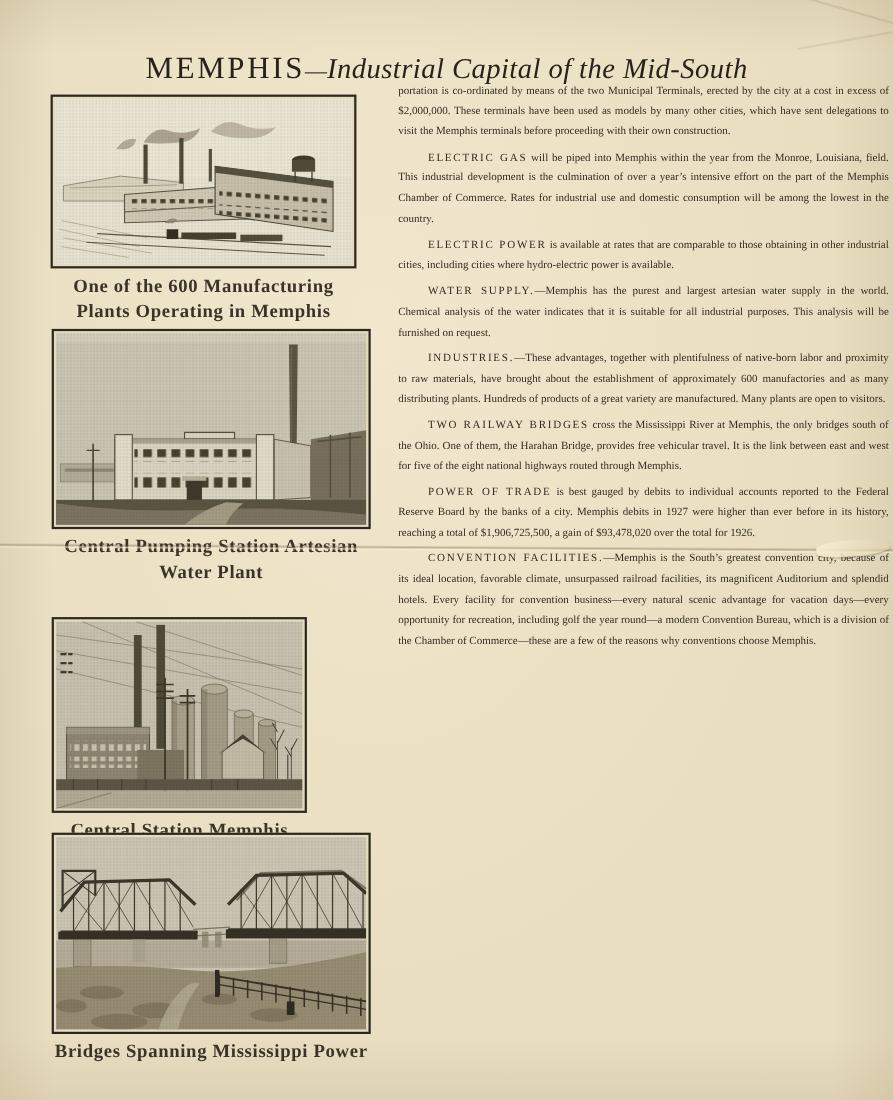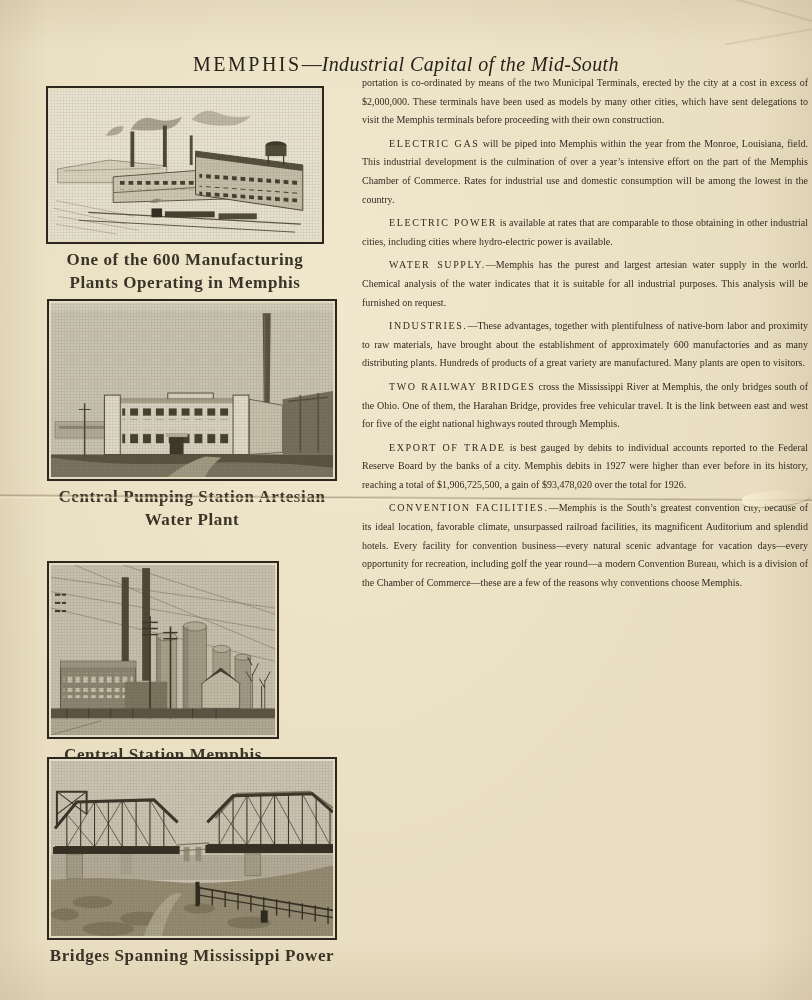--- a/index.html
+++ b/index.html
@@ -11,23 +11,23 @@
     color:#322c21;
     background:
       radial-gradient(ellipse at 42% 30%, rgba(255,248,226,0.35), rgba(255,248,226,0) 62%),
       linear-gradient(to right, rgba(130,104,64,0.10), rgba(130,104,64,0) 6%, rgba(130,104,64,0) 93%, rgba(130,104,64,0.10)),
       linear-gradient(to bottom, rgba(130,104,64,0.10), rgba(130,104,64,0) 5%, rgba(130,104,64,0) 94%, rgba(130,104,64,0.10)),
       #e9dec1;
   }
 
   
   .title { position:absolute; top:42px; left:0; width:100%; margin:0; text-align:center; font-weight:400; white-space:nowrap; }
-  .title-city { font-size:20px; letter-spacing:2.5px; color:#28231a; }
+  .title-city { font-size:28px; letter-spacing:2.5px; color:#28231a; }
   .title-dash { font-size:20px; color:#28231a; }
-  .title-sub  { font-style:italic; font-size:20px; letter-spacing:.4px; color:#28231a; }
+  .title-sub  { font-style:italic; font-size:26px; letter-spacing:.4px; color:#28231a; }
 
   
   .fig { position:absolute; margin:0; }
   .photo {
     position:relative;
     border:2px solid #2c271e;
     padding:2px;
     background:#e3dabf;
   }
   .photo svg { display:block; width:100%; height:100%; }
@@ -344,21 +344,21 @@
     <figcaption>Bridges Spanning Mississippi Power</figcaption>
   </figure>
 
   <div class="article">
     <p class="para para-first"><span class="lead"></span><span>portation is co-ordinated by means of the two Municipal Terminals, erected by the city at a cost in excess of $2,000,000.  These terminals have been used as models by many other cities, which have sent delegations to visit the Memphis terminals before proceeding with their own construction.</span></p>
     <p class="para"><span class="lead">ELECTRIC GAS</span><span> will be piped into Memphis within the year from the Monroe, Louisiana, field.  This industrial development is the culmination of over a year’s intensive effort on the part of the Memphis Chamber of Commerce.  Rates for industrial use and domestic consumption will be among the lowest in the country.</span></p>
     <p class="para"><span class="lead">ELECTRIC POWER</span><span> is available at rates that are comparable to those obtaining in other industrial cities, including cities where hydro-electric power is available.</span></p>
     <p class="para"><span class="lead">WATER SUPPLY.</span><span>—Memphis has the purest and largest artesian water supply in the world.  Chemical analysis of the water indicates that it is suitable for all industrial purposes.  This analysis will be furnished on request.</span></p>
     <p class="para"><span class="lead">INDUSTRIES.</span><span>—These advantages, together with plentifulness of native-born labor and proximity to raw materials, have brought about the establishment of approximately 600 manufactories and as many distributing plants.  Hundreds of products of a great variety are manufactured.  Many plants are open to visitors.</span></p>
     <p class="para"><span class="lead">TWO RAILWAY BRIDGES</span><span> cross the Mississippi River at Memphis, the only bridges south of the Ohio.  One of them, the Harahan Bridge, provides free vehicular travel.  It is the link between east and west for five of the eight national highways routed through Memphis.</span></p>
-    <p class="para"><span class="lead">EXPORT OF TRADE</span><span> is best gauged by debits to individual accounts reported to the Federal Reserve Board by the banks of a city.  Memphis debits in 1927 were higher than ever before in its history, reaching a total of $1,906,725,500, a gain of $93,478,020 over the total for 1926.</span></p>
+    <p class="para"><span class="lead">POWER OF TRADE</span><span> is best gauged by debits to individual accounts reported to the Federal Reserve Board by the banks of a city.  Memphis debits in 1927 were higher than ever before in its history, reaching a total of $1,906,725,500, a gain of $93,478,020 over the total for 1926.</span></p>
     <p class="para"><span class="lead">CONVENTION FACILITIES.</span><span>—Memphis is the South’s greatest convention city, because of its ideal location, favorable climate, unsurpassed railroad facilities, its magnificent Auditorium and splendid hotels.  Every facility for convention business—every natural scenic advantage for vacation days—every opportunity for recreation, including golf the year round—a modern Convention Bureau, which is a division of the Chamber of Commerce—these are a few of the reasons why conventions choose Memphis.</span></p>
   </div>
 
   <div class="crease-main"></div>
   <div class="crease-tear"></div>
   <div class="crease-tr1"></div>
   <div class="crease-tr2"></div>
 
 </div>
 

